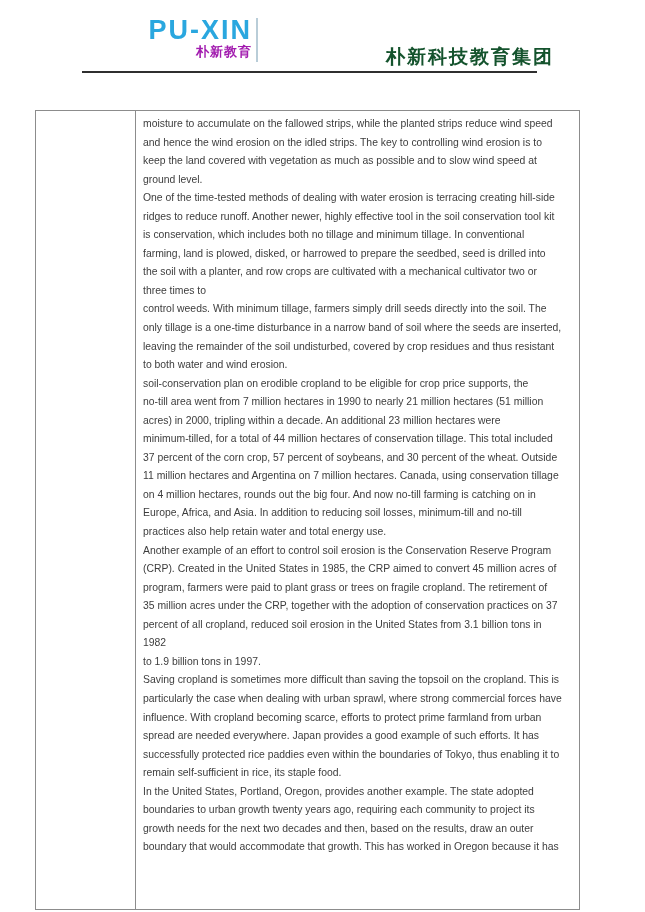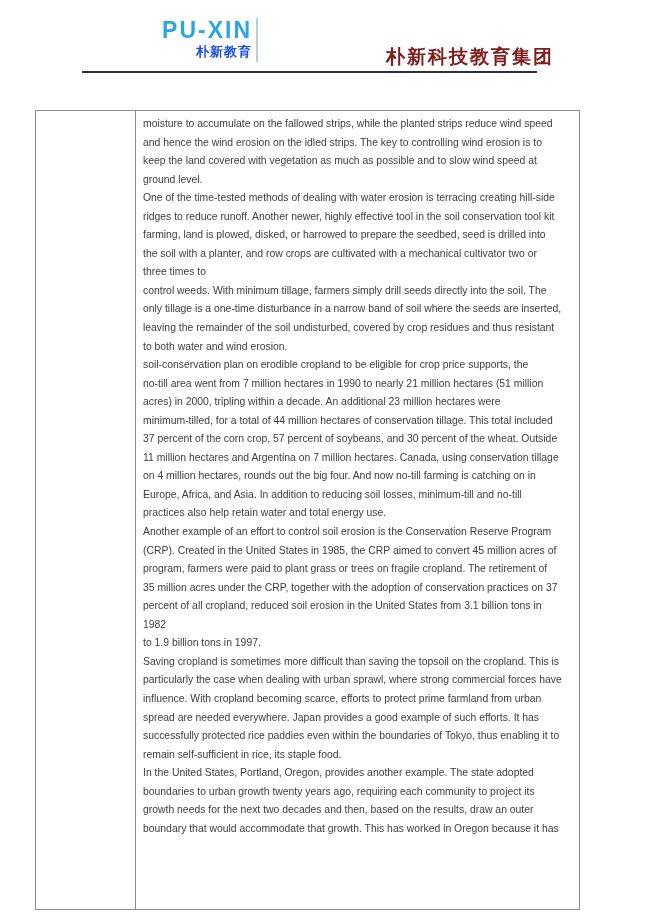--- a/index.html
+++ b/index.html
@@ -10,48 +10,48 @@
     background: #ffffff;
     font-family: "Liberation Sans", sans-serif;
     overflow: hidden;
   }
 
   
   #header { position: absolute; left: 0; top: 0; width: 645px; height: 78px; }
 
   .logo-block { position: absolute; left: 112px; top: 16px; width: 140px; height: 48px; text-align: right; }
   .logo-main {
-    font-size: 23px;
+    font-size: 27px;
     font-weight: bold;
     letter-spacing: 2px;
     color: #2aa7df;
     line-height: 28px;
     font-family: "Liberation Sans", sans-serif;
   }
   .logo-sub {
     font-size: 13px;
     font-weight: bold;
-    color: #1d4ed8;
+    color: #a21caf;
     line-height: 15px;
     letter-spacing: 1px;
   }
   .logo-divider {
     position: absolute;
     left: 256px; top: 18px;
     width: 2px; height: 44px;
     background: #b9cdd8;
   }
   .company-title {
     position: absolute;
     left: 386px; top: 46px;
     width: 175px;
     font-size: 19px;
     font-weight: bold;
     letter-spacing: 2px;
-    color: #7f1d1d;
+    color: #14532d;
     line-height: 22px;
     white-space: nowrap;
   }
   .header-rule {
     position: absolute;
     left: 82px; top: 71px;
     width: 455px; height: 2px;
     background: #2f2f2f;
   }
 
@@ -105,20 +105,21 @@
     <div class="text-cell">
         <div class="para">
           <div class="tline">moisture to accumulate on the fallowed strips, while the planted strips reduce wind speed</div>
           <div class="tline">and hence the wind erosion on the idled strips. The key to controlling wind erosion is to</div>
           <div class="tline">keep the land covered with vegetation as much as possible and to slow wind speed at</div>
           <div class="tline">ground level.</div>
         </div>
         <div class="para">
           <div class="tline">One of the time-tested methods of dealing with water erosion is terracing creating hill-side</div>
           <div class="tline">ridges to reduce runoff. Another newer, highly effective tool in the soil conservation tool kit</div>
+          <div class="tline">is conservation, which includes both no tillage and minimum tillage. In conventional</div>
           <div class="tline">farming, land is plowed, disked, or harrowed to prepare the seedbed, seed is drilled into</div>
           <div class="tline">the soil with a planter, and row crops are cultivated with a mechanical cultivator two or</div>
           <div class="tline">three times to</div>
         </div>
         <div class="para">
           <div class="tline">control weeds. With minimum tillage, farmers simply drill seeds directly into the soil. The</div>
           <div class="tline">only tillage is a one-time disturbance in a narrow band of soil where the seeds are inserted,</div>
           <div class="tline">leaving the remainder of the soil undisturbed, covered by crop residues and thus resistant</div>
           <div class="tline">to both water and wind erosion.</div>
         </div>

